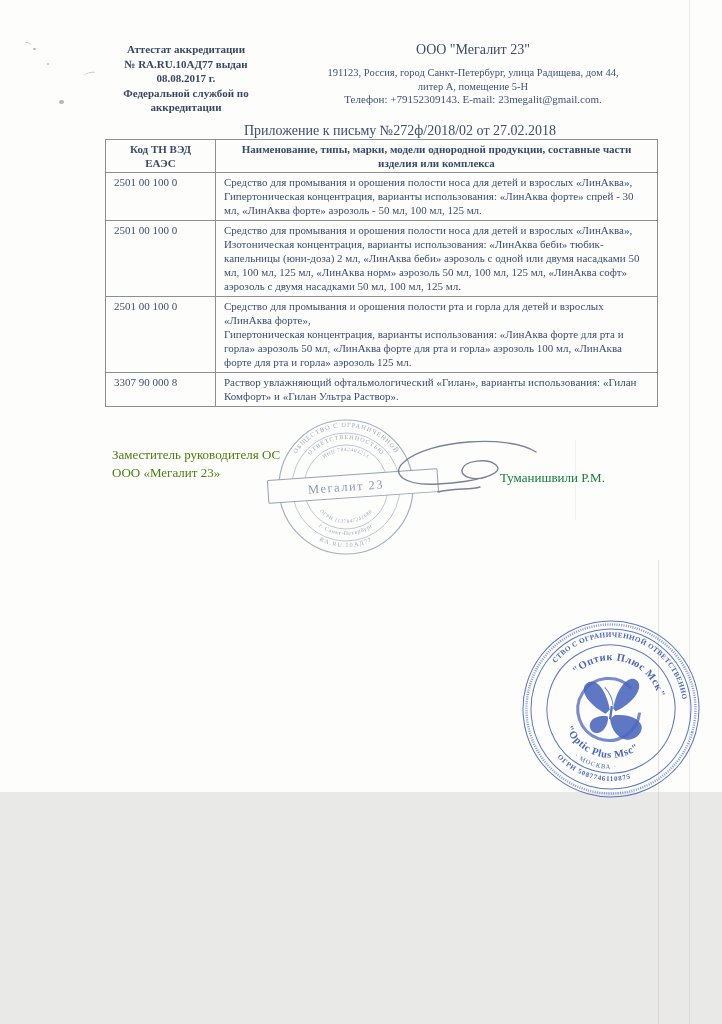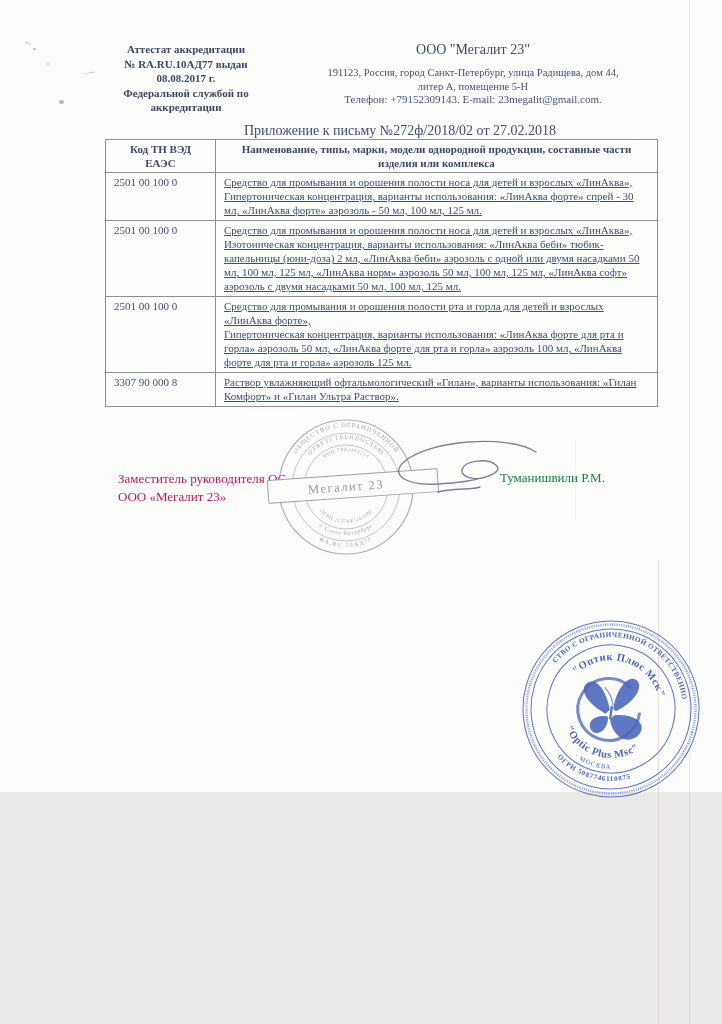--- a/index.html
+++ b/index.html
@@ -17,23 +17,23 @@
   .org-contact{font-size:11px;line-height:13.5px;color:#41517b;text-align:center;}
   .attachment{left:130px;top:123px;width:540px;text-align:center;font-size:14px;color:#3e4d70;}
   
   table.products{left:105px;top:139px;width:553px;border-collapse:collapse;
                  font-size:11px;line-height:14px;color:#3e4e74;table-layout:fixed;}
   table.products{position:absolute;}
   .products th,.products td{border:1px solid #8d8f94;vertical-align:top;}
   .products th{font-weight:bold;text-align:center;padding:2px 4px;white-space:pre-line;color:#394a6b;}
   .products col.c1{width:110px;}
   .products td.code{padding:2px 4px 2px 8px;}
-  .products td.desc{padding:2px 8px 3px 8px;white-space:pre-line;text-decoration:underline;}
+  .products td.desc{padding:2px 8px 3px 8px;white-space:pre-line;}
   
-  .sig-position{left:118px;top:446px;font-size:13px;line-height:17.5px;white-space:pre-line;color:#be185d;margin-top:24px;}
+  .sig-position{left:112px;top:446px;font-size:13px;line-height:17.5px;white-space:pre-line;color:#4d7c0f;}
   .sig-name{left:500px;top:470px;font-size:13px;color:#15803d;}
   
   .scanline{width:1px;background:#aab2c4;opacity:.28;}
   .scanline.pink{background:#d9a8a8;opacity:.4;}
   .speck{border-radius:50%;background:#6a6d74;opacity:.5;}
   .pencil{border-top:1px solid #7a7d86;opacity:.4;border-radius:50%;}
   svg{overflow:visible;}
   svg text{font-family:"Liberation Serif", serif;}
 </style>
 </head>

